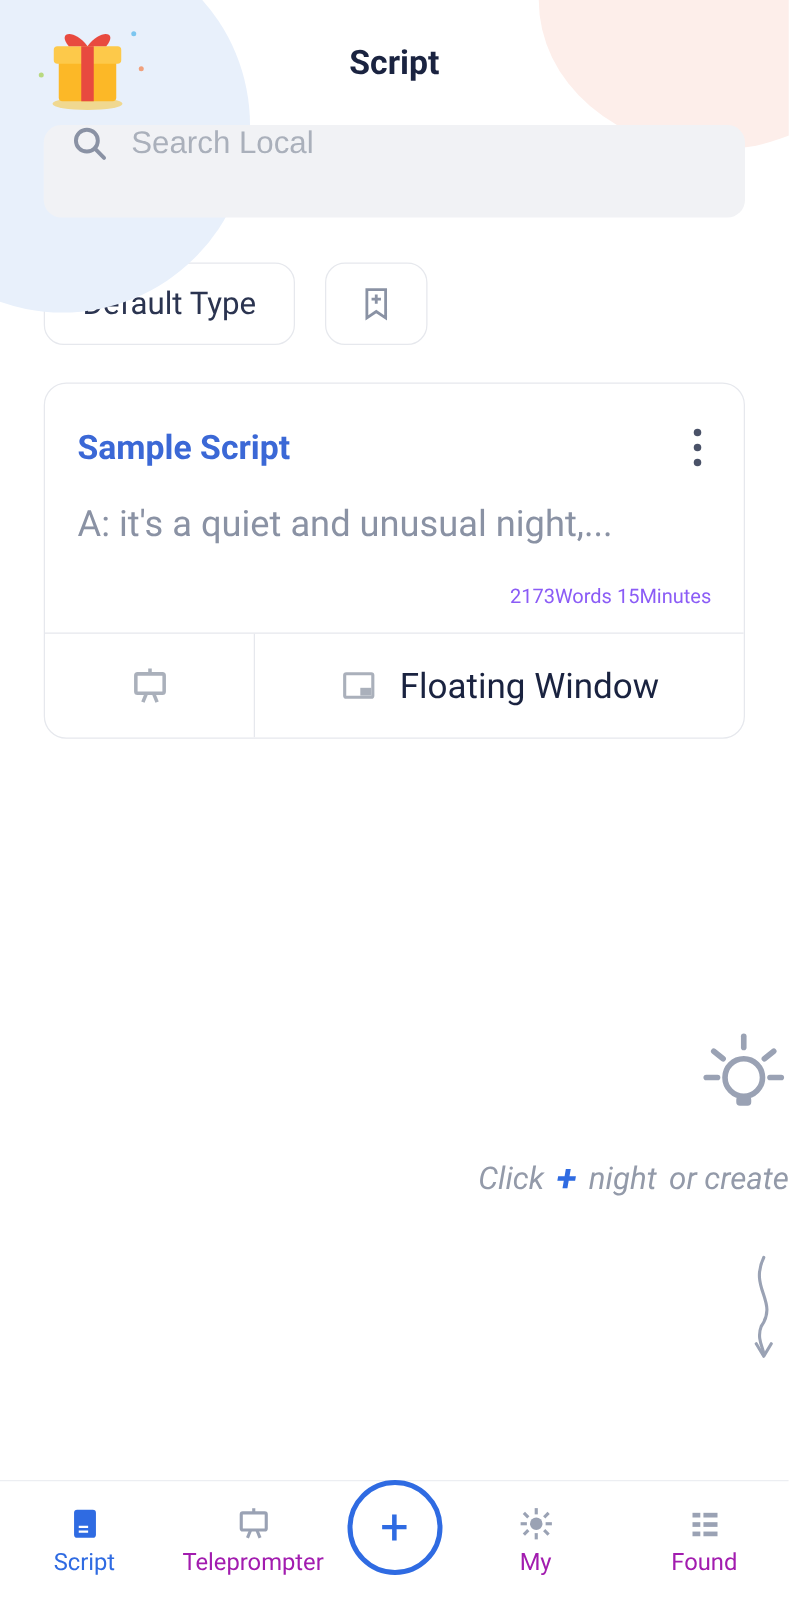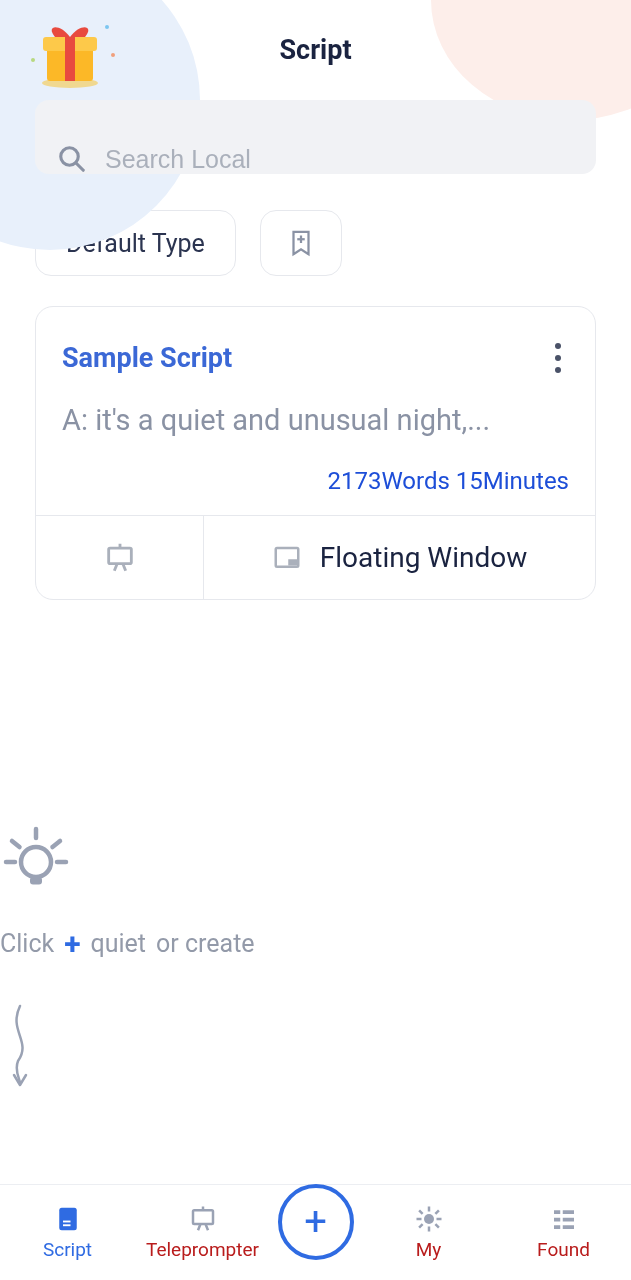--- a/index.html
+++ b/index.html
@@ -51,21 +51,21 @@
       color: #1a2340;
     }
     .search-bar {
       position: relative;
       z-index: 2;
       margin: 0 35px;
       background: #f1f2f5;
       border-radius: 14px;
       height: 74px;
       display: flex;
-      align-items: flex-end;
+      align-items: flex-start;
       padding: 0 22px;
       gap: 18px;
     }
     .search-input {
       flex: 1;
       border: none;
       background: transparent;
       font-size: 25px;
       color: #333;
       outline: none;
@@ -120,22 +120,22 @@
     }
     .dot { width: 6px; height: 6px; background: #4a5268; border-radius: 50%; }
     .card-preview {
       margin-top: 22px;
       font-size: 29px;
       color: #8a92a4;
     }
     .card-stats {
       margin-top: 30px;
       text-align: right;
-      font-size: 24px;
-      color: #1d4ed8;
+      font-size: 16px;
+      color: #8b5cf6;
     }
     .card-actions {
       display: flex;
       border-top: 1.5px solid #e6e8ed;
       height: 84px;
     }
     .card-action-left {
       width: 168px;
       border-right: 1.5px solid #e6e8ed;
       display: flex;
@@ -151,21 +151,22 @@
       font-size: 28px;
       color: #1a2340;
     }
     .empty-hint {
       position: absolute;
       top: 820px;
       left: 0;
       right: 0;
       display: flex;
       flex-direction: column;
-      align-items: flex-start;
+      align-items: flex-end;
+      font-style: italic;
     }
     .hint-text {
       margin-top: 34px;
       font-size: 25px;
       color: #939aa9;
       display: flex;
       align-items: center;
       gap: 10px;
     }
     .hint-plus {
@@ -188,21 +189,21 @@
       justify-content: space-around;
       background: #fff;
       z-index: 10;
     }
     .nav-item {
       display: flex;
       flex-direction: column;
       align-items: center;
       gap: 4px;
       font-size: 19px;
-      color: #b91c1c;
+      color: #a21caf;
       width: 120px;
     }
     .nav-item.active { color: #2f6be2; }
     .fab {
       position: absolute;
       bottom: 20px;
       left: 50%;
       transform: translateX(-50%);
       width: 76px;
       height: 76px;
@@ -301,21 +302,21 @@
     <line x1="24" y1="6" x2="24" y2="12" stroke="#9aa2b4" stroke-width="3" stroke-linecap="round"></line>
     <line x1="8" y1="14" x2="13" y2="18" stroke="#9aa2b4" stroke-width="3" stroke-linecap="round"></line>
     <line x1="40" y1="14" x2="35" y2="18" stroke="#9aa2b4" stroke-width="3" stroke-linecap="round"></line>
     <line x1="4" y1="28" x2="10" y2="28" stroke="#9aa2b4" stroke-width="3" stroke-linecap="round"></line>
     <line x1="44" y1="28" x2="38" y2="28" stroke="#9aa2b4" stroke-width="3" stroke-linecap="round"></line>
     <rect x="20" y="38" width="8" height="5" rx="2" fill="#9aa2b4"></rect>
   </svg>
   <div class="hint-text">
     <span>Click</span>
     <span class="hint-plus">+</span>
-    <span>quiet</span>
+    <span>night</span>
     <span>or create</span>
   </div>
   <div class="arrow-wrap">
     <svg width="40" height="90" viewBox="0 0 40 90">
       <path d="M20 5 C 8 30, 32 40, 18 60 C 14 70, 20 78, 20 82" stroke="#9aa2b4" stroke-width="2.5" fill="none" stroke-linecap="round"></path>
       <path d="M14 74 L20 84 L26 74" stroke="#9aa2b4" stroke-width="2.5" fill="none" stroke-linecap="round" stroke-linejoin="round"></path>
     </svg>
   </div>
 </div>
 

